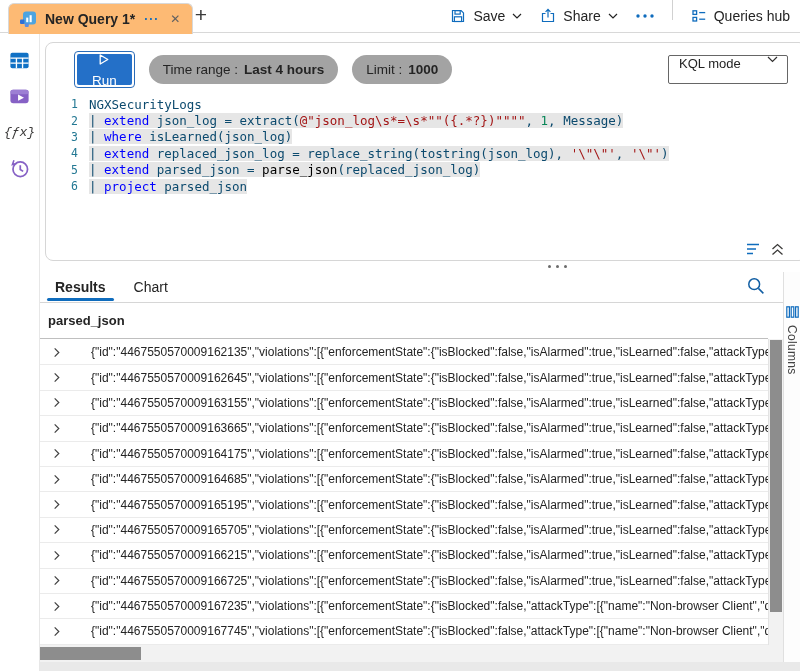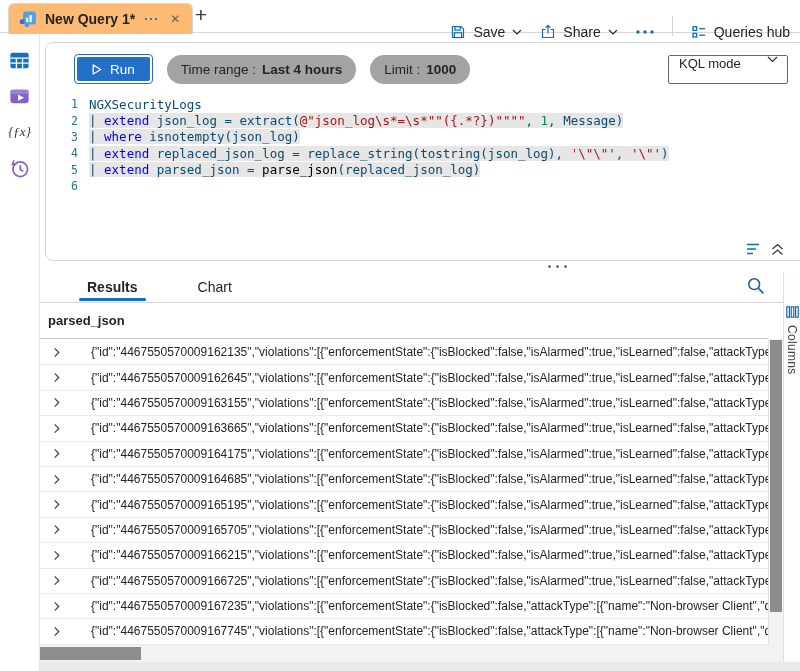--- a/index.html
+++ b/index.html
@@ -10,38 +10,38 @@
   
   .topbar{position:absolute;left:0;top:0;width:800px;height:32px;border-bottom:1px solid #d8d8d8;background:#fff;z-index:3;}
   .doc-tab{position:absolute;left:8px;top:3px;height:30px;display:flex;align-items:center;gap:8px;
            padding:0 10px 0 10px;background:#fdba74;border:1px solid #d8d8d8;border-bottom:none;
            border-radius:6px 6px 0 0;z-index:4;cursor:pointer;}
   .doc-tab .title{font-size:14px;font-weight:700;color:#242424;white-space:nowrap;}
   .tab-dots{color:var(--accent,#0f6cbd);font-weight:700;font-size:12px;letter-spacing:1px;line-height:1;padding:0 1px;}
   .tab-close{color:#616161;font-size:12px;line-height:1;padding:1px 2px;}
   .new-tab{position:absolute;left:188px;top:2px;width:26px;height:26px;border:none;background:none;
            font-size:21px;font-weight:300;color:#3b3b3b;line-height:24px;text-align:center;cursor:pointer;padding:0;}
-  .topbar-actions{position:absolute;right:10px;top:16px;height:32px;display:flex;gap:18px;z-index:4;}
+  .topbar-actions{position:absolute;right:10px;top:0;height:32px;display:flex;gap:18px;z-index:4;}
   .tb-btn{display:flex;align-items:center;gap:7px;background:none;border:none;padding:0;
           font-family:inherit;font-size:14px;color:#242424;cursor:pointer;}
   .tb-divider{width:1px;height:20px;background:#d1d1d1;}
 
   
   .rail{position:absolute;left:0;top:32px;width:40px;height:639px;border-right:1px solid #e7e7e7;
         background:#fff;display:flex;flex-direction:column;align-items:center;padding-top:10px;box-sizing:border-box;z-index:2;}
   .rail-item{width:40px;height:36px;display:flex;align-items:center;justify-content:center;background:none;border:none;cursor:pointer;padding:0;}
-  .fx-glyph{font-size:13px;color:#3b3a39;font-family:Liberation Serif, serif;font-style:italic;}
+  .fx-glyph{font-size:13px;color:#3b3a39;font-family:Liberation Mono, monospace;font-style:italic;}
 
   
   .query-card{position:absolute;left:45px;top:42px;width:762px;height:219px;border:1px solid #d6d6d6;
               border-radius:8px;background:#fff;box-sizing:border-box;}
   .toolbar{position:absolute;left:28px;right:18px;top:10px;height:32px;display:flex;align-items:center;gap:14px;}
   .run-focus{border:1px solid #2b6cb8;border-radius:4px;padding:2px;background:#fff;cursor:pointer;}
-  .run-btn{background:var(--run-button,#2470c8);color:#fff;height:24px;padding:0 15px;border-radius:2px;
-           display:flex;align-items:center;gap:8px;font-size:13.5px;border:none;font-family:inherit;cursor:pointer;}
+  .run-btn{background:var(--run-button,#2470c8);color:#fff;height:31px;padding:0 15px;border-radius:2px;
+           display:flex;align-items:center;gap:8px;font-size:13.5px;border:none;font-family:inherit;cursor:pointer;flex-direction:column;}
   .pill{height:29px;background:#a3a3a3;border-radius:15px;display:flex;align-items:center;gap:6px;
         padding:0 14px;font-size:13.5px;color:#242424;border:none;font-family:inherit;cursor:pointer;}
   .pill .val{font-weight:700;}
   .mode-select{margin-left:auto;width:120px;height:29px;border:1px solid #666;border-radius:2px;background:#fff;
                display:flex;align-items:flex-start;padding:0 9px 0 10px;font-size:13px;box-sizing:border-box;cursor:pointer;}
   .mode-select .chev{margin-left:auto;}
 
   
   .editor{position:absolute;left:0;right:2px;top:53px;bottom:24px;overflow:hidden;cursor:text;}
   .code-line{display:flex;height:16.4px;align-items:center;}
@@ -58,21 +58,21 @@
                 text-decoration-color:#b05fc4;text-decoration-thickness:1px;text-underline-offset:2px;}
   .editor-footer{position:absolute;right:22px;bottom:4px;display:flex;align-items:center;gap:10px;}
   .icon-btn{background:none;border:none;padding:0;cursor:pointer;display:flex;align-items:center;justify-content:center;}
 
   
   .splitter-dots{position:absolute;left:548px;top:265px;display:flex;gap:5px;cursor:row-resize;z-index:2;}
   .splitter-dots .dot{width:3px;height:3px;border-radius:50%;background:#6b6b6b;}
 
   
   .tabbar{position:absolute;left:40px;top:272px;height:30px;display:flex;align-items:center;gap:28px;padding-left:15px;}
-  .tab-item{position:relative;height:30px;display:flex;align-items:center;font-size:14px;color:#242424;cursor:pointer;margin-left:32px;}
+  .tab-item{position:relative;height:30px;display:flex;align-items:center;font-size:14px;color:#242424;cursor:pointer;}
   .tab-item.active{font-weight:700;}
   .tab-item.active::after{content:"";position:absolute;left:-8px;right:-8px;bottom:1px;height:3px;
                           background:var(--tab-underline,#0f6cbd);border-radius:2px;}
   .search-btn{position:absolute;left:746px;top:274px;width:24px;height:24px;background:none;border:none;cursor:pointer;padding:0;}
 
   .grid-topline{position:absolute;left:40px;top:302px;width:743px;height:1px;background:#d6d6d6;}
   .grid-header{position:absolute;left:40px;top:303px;width:728px;height:36px;line-height:36px;
                border-bottom:1px solid #bfbfbf;padding-left:8px;font-size:13px;font-weight:700;
                color:#242424;box-sizing:border-box;background:#fff;}
   .grid-rows{position:absolute;left:40px;top:340px;width:728px;height:305px;overflow:hidden;background:#fff;}
@@ -234,32 +234,33 @@
           <div class="code-line">
             <span class="ln">1</span>
             <span class="lc"><span class="tok-plain">NGXSecurityLogs</span></span>
           </div>
           <div class="code-line">
             <span class="ln">2</span>
             <span class="lc sel"><span class="tok-plain">| </span><span class="tok-kw">extend</span><span class="tok-plain"> json_log = extract(</span><span class="tok-str">@"json_log\s*=\s*""({.*?})""""</span><span class="tok-plain">, </span><span class="tok-num">1</span><span class="tok-plain">, Message)</span></span>
           </div>
           <div class="code-line">
             <span class="ln">3</span>
-            <span class="lc sel"><span class="tok-plain">| </span><span class="tok-kw">where</span><span class="tok-plain"> isnotempty(json_log)</span></span>
+            <span class="lc sel"><span class="tok-plain">| </span><span class="tok-kw">where</span><span class="tok-plain"> isLearned(json_log)</span></span>
           </div>
           <div class="code-line">
             <span class="ln">4</span>
             <span class="lc sel"><span class="tok-plain">| </span><span class="tok-kw">extend</span><span class="tok-plain"> replaced_json_log = replace_string(tostring(json_log), </span><span class="tok-str">'\"\"'</span><span class="tok-plain">, </span><span class="tok-str">'\"'</span><span class="tok-plain">)</span></span>
           </div>
           <div class="code-line">
             <span class="ln">5</span>
             <span class="lc sel"><span class="tok-plain">| </span><span class="tok-kw">extend</span><span class="tok-plain"> parsed_json = </span><span class="tok-squiggle">parse_json</span><span class="tok-plain">(replaced_json_log)</span></span>
           </div>
           <div class="code-line">
             <span class="ln">6</span>
+            <span class="lc sel"><span class="tok-plain">| </span><span class="tok-kw">project</span><span class="tok-plain"> parsed_json</span></span>
           </div>
         </div>
     </div>
 
     <div class="editor-footer">
       <button class="icon-btn">
         <span>
           <svg width="16" height="14" viewBox="0 0 16 14" fill="none" stroke="#0f6cbd" stroke-width="1.7">
             <path d="M2 2.5h12M2 7h9M2 11.5h6"></path>
           </svg>

